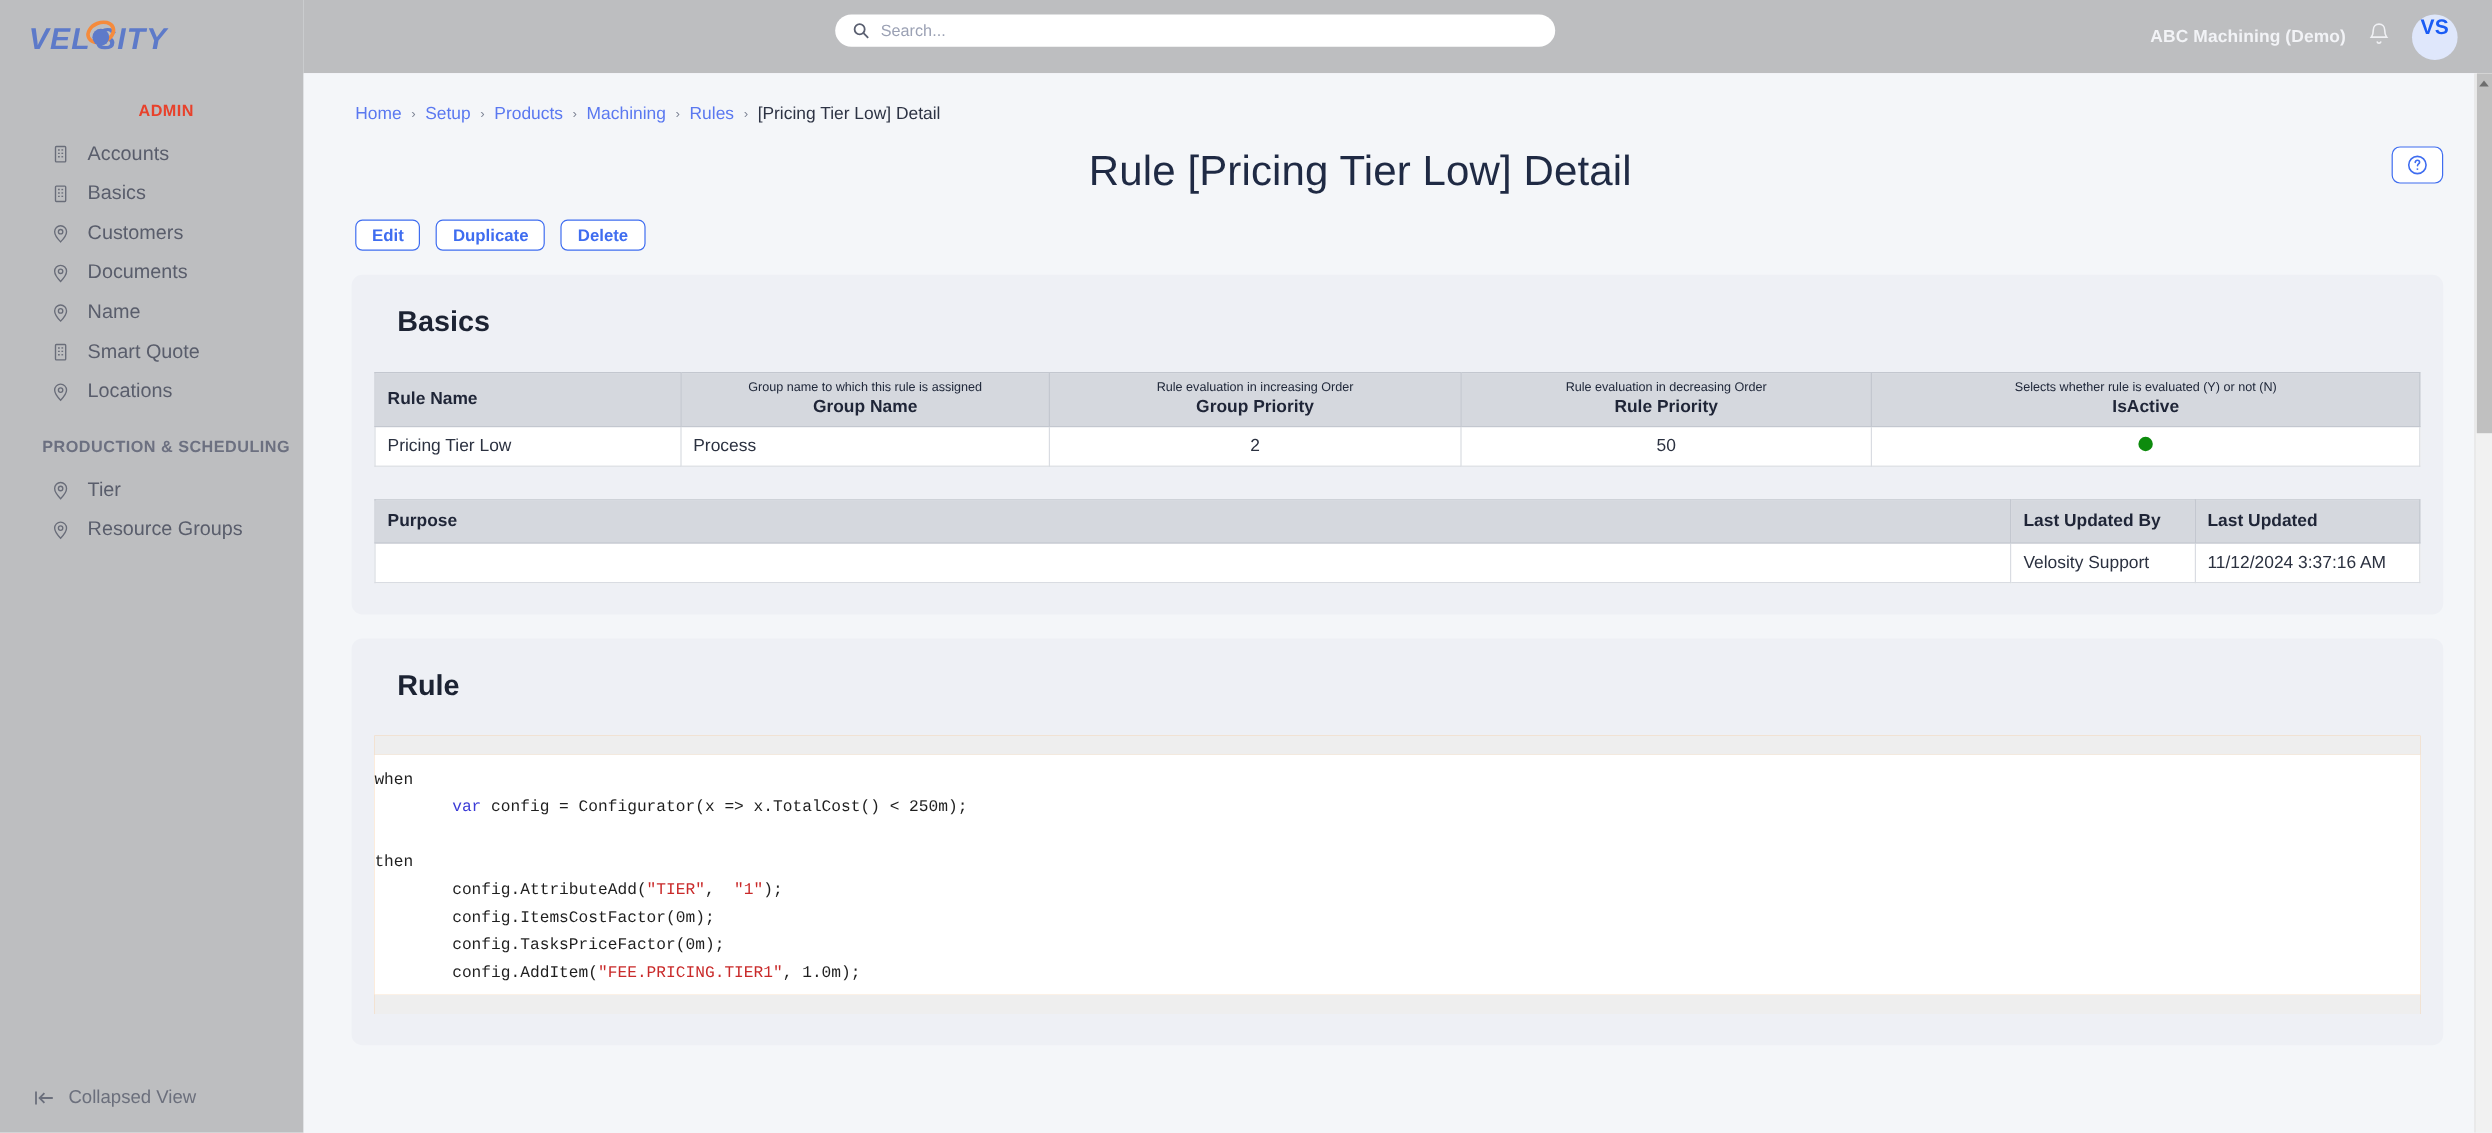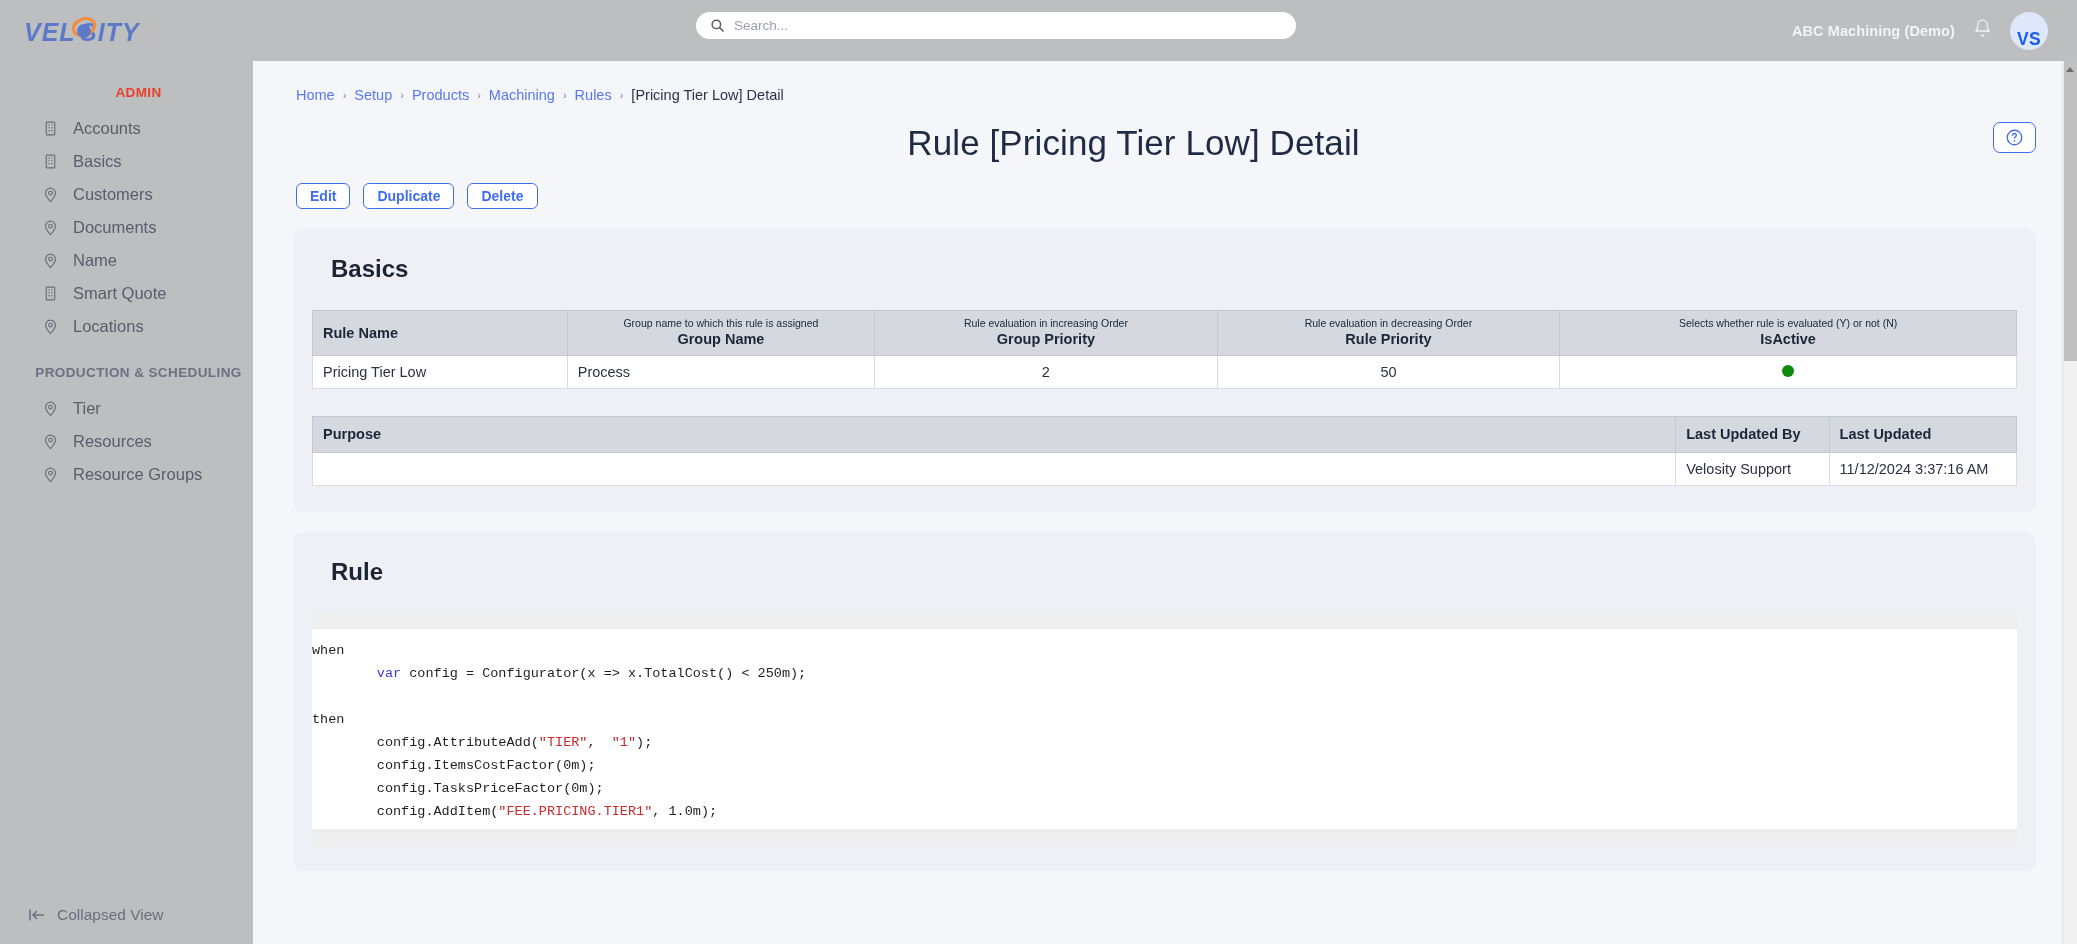--- a/index.html
+++ b/index.html
@@ -59,21 +59,21 @@
   .search-input::placeholder { color: #9ba1b4; }
   .topbar-right {
     position: absolute; right: 29px; top: 0; height: 61px;
     display: flex; align-items: center; gap: 18px;
   }
   .org-name { color: #f2f3f6; font-size: 14.5px; font-weight: bold; letter-spacing: .1px; }
   .bell { cursor: pointer; }
   .avatar {
     width: 38px; height: 38px; border-radius: 50%; background: #dfe7fb;
     color: #1a5cf5; font-size: 17.5px; font-weight: bold;
-    display: flex; align-items: flex-end; justify-content: center; cursor: pointer;
+    display: flex; align-items: flex-start; justify-content: center; cursor: pointer;
     letter-spacing: .3px;
   }
 
   
   .content {
     flex: 1; background: #f4f6f9; overflow: hidden; position: relative;
     padding: 0 0 0 0;
   }
   .content-inner { padding: 26px 41px 0 40px; }
   .breadcrumb { display: flex; align-items: center; gap: 8px; font-size: 14.5px; padding-left: 3px;}
@@ -245,27 +245,20 @@
       </div>
 
       <div class="nav-group-label prod">PRODUCTION &amp; SCHEDULING</div>
 
       <div class="nav-item">
         <svg class="ico" viewBox="0 0 24 24" fill="none" stroke="#5b5f6d" stroke-width="1.6">
             <path d="M12 22s7-7.2 7-12a7 7 0 1 0-14 0c0 4.8 7 12 7 12z"></path>
             <circle cx="12" cy="10" r="2.6"></circle>
           </svg>
         <span>Tier</span>
-      </div>
-      <div class="nav-item">
-        <svg class="ico" viewBox="0 0 24 24" fill="none" stroke="#5b5f6d" stroke-width="1.6">
-            <path d="M12 22s7-7.2 7-12a7 7 0 1 0-14 0c0 4.8 7 12 7 12z"></path>
-            <circle cx="12" cy="10" r="2.6"></circle>
-          </svg>
-        <span>Resources</span>
       </div>
       <div class="nav-item">
         <svg class="ico" viewBox="0 0 24 24" fill="none" stroke="#5b5f6d" stroke-width="1.6">
             <path d="M12 22s7-7.2 7-12a7 7 0 1 0-14 0c0 4.8 7 12 7 12z"></path>
             <circle cx="12" cy="10" r="2.6"></circle>
           </svg>
         <span>Resource Groups</span>
       </div>
     </nav>
 

